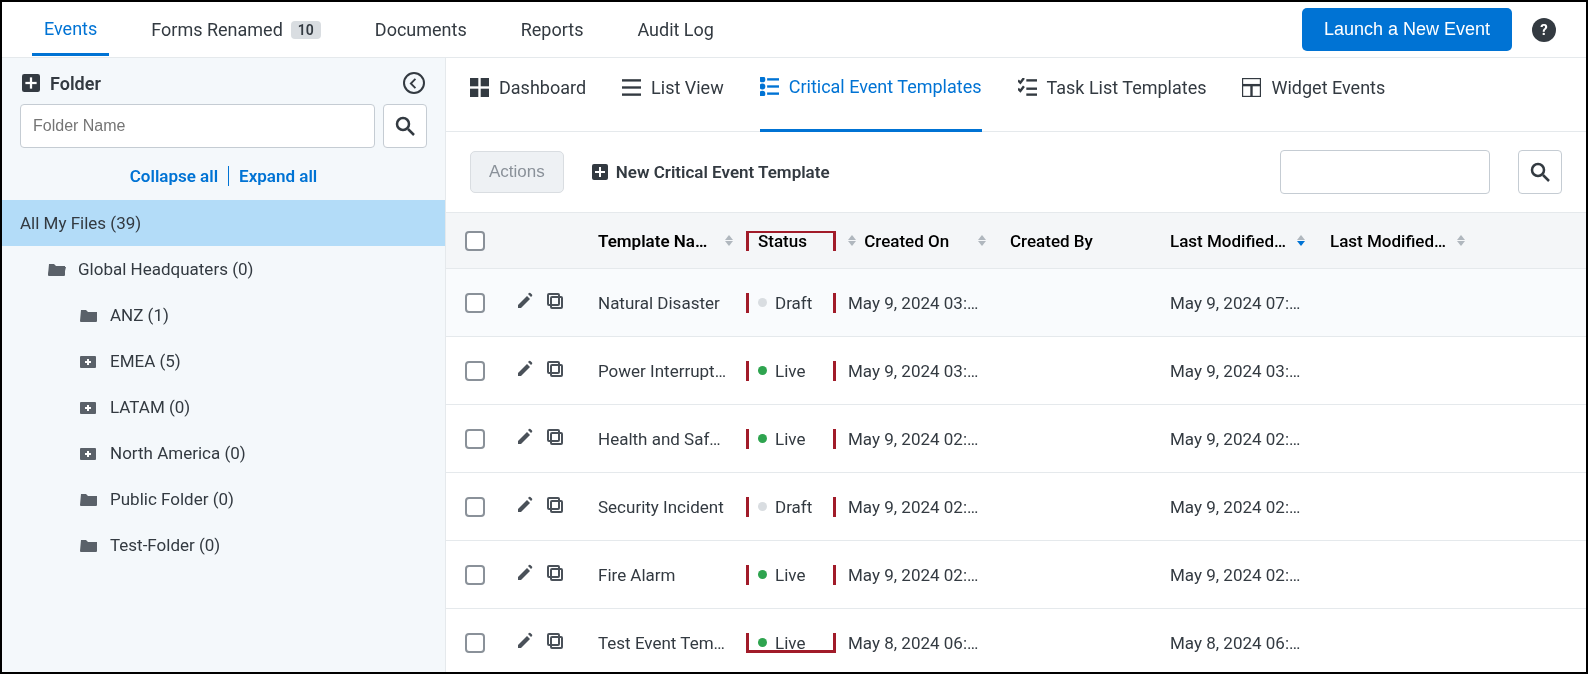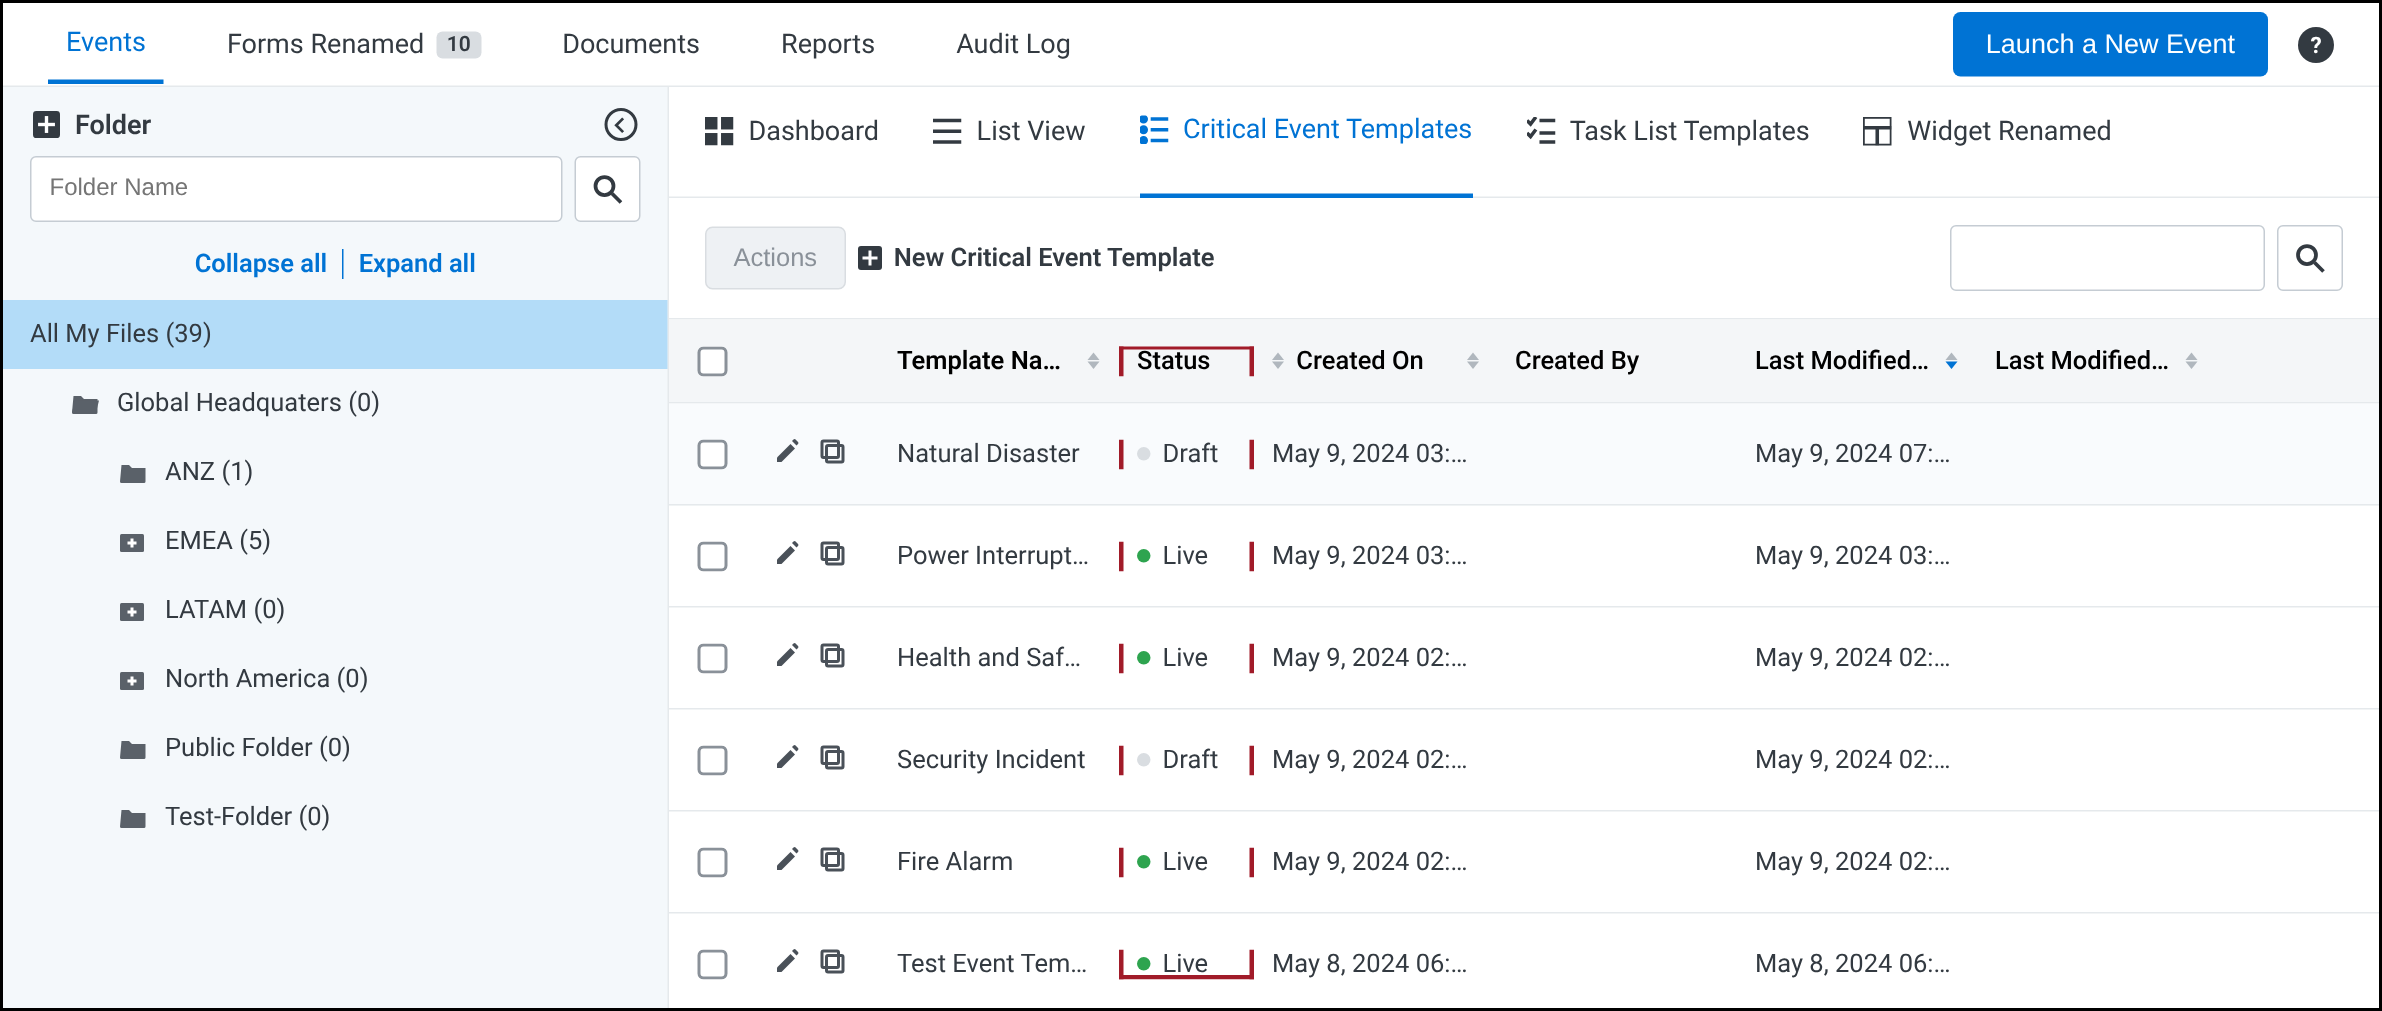--- a/index.html
+++ b/index.html
@@ -37,21 +37,21 @@
   .folder-item.level-3 { padding-left:78px; }
   .folder-icon { width:20px; margin-right:10px; display:inline-flex; }
 
   
   .main { flex:1; display:flex; flex-direction:column; }
   .subnav { display:flex; align-items:center; padding:18px 18px 0 24px; gap:36px; border-bottom:1px solid #e5e9ec; }
   .subtab { display:flex; align-items:center; gap:10px; font-size:18px; color:#333a41; padding-bottom:32px; cursor:pointer; }
   .subtab.active { color:#0073d4; border-bottom:3px solid #0073d4; margin-bottom:-1px; }
   .subtab svg { width:19px; height:19px; }
 
-  .toolbar { display:flex; align-items:center; padding:18px 24px; gap:8px; }
+  .toolbar { display:flex; align-items:center; padding:18px 24px; gap:28px; }
   .actions-btn { background:#eef1f4; border:1px solid #d9dde1; color:#8a9199; border-radius:5px; padding:10px 18px; font-size:17px; cursor:default; }
   .new-template { display:flex; align-items:center; gap:8px; font-size:17px; font-weight:600; cursor:pointer; }
   .toolbar-spacer { flex:1; }
   .toolbar-search-input { width:210px; height:44px; border:1px solid #c5ccd3; border-radius:4px; padding:0 10px; }
   .toolbar-search-btn { width:44px; height:44px; border:1px solid #c5ccd3; border-radius:4px; background:#fff; display:flex; align-items:center; justify-content:center; cursor:pointer; }
 
   
   .table { flex:1; overflow-y:auto; border-top:1px solid #e5e9ec; }
   .thead { display:flex; background:#f4f6f8; border-bottom:1px solid #e5e9ec; height:56px; align-items:center; font-size:17px; color:#000000; font-weight:500; }
   .th, .td { padding:0 12px; display:flex; align-items:center; overflow:hidden; white-space:nowrap; text-overflow:ellipsis; }
@@ -254,21 +254,21 @@
               <line x1="7" y1="14" x2="16" y2="14"></line>
             </svg>
           <span>Task List Templates</span>
         </div>
         <div class="subtab">
           <svg viewBox="0 0 16 16" fill="none" stroke="#333a41" stroke-width="2">
               <rect x="0" y="0" width="16" height="16"></rect>
               <line x1="0" y1="6" x2="16" y2="6"></line>
               <line x1="8" y1="6" x2="8" y2="16"></line>
             </svg>
-          <span>Widget Renamed</span>
+          <span>Widget Events</span>
         </div>
       </div>
 
       <div class="toolbar">
         <button class="actions-btn">Actions</button>
         <div class="new-template">
           <svg width="16" height="16" viewBox="0 0 16 16" fill="#333a41">
               <rect x="0" y="0" width="16" height="16" rx="2"></rect>
               <rect x="7" y="3" width="2" height="10" fill="#fff"></rect>
               <rect x="3" y="7" width="10" height="2" fill="#fff"></rect>

